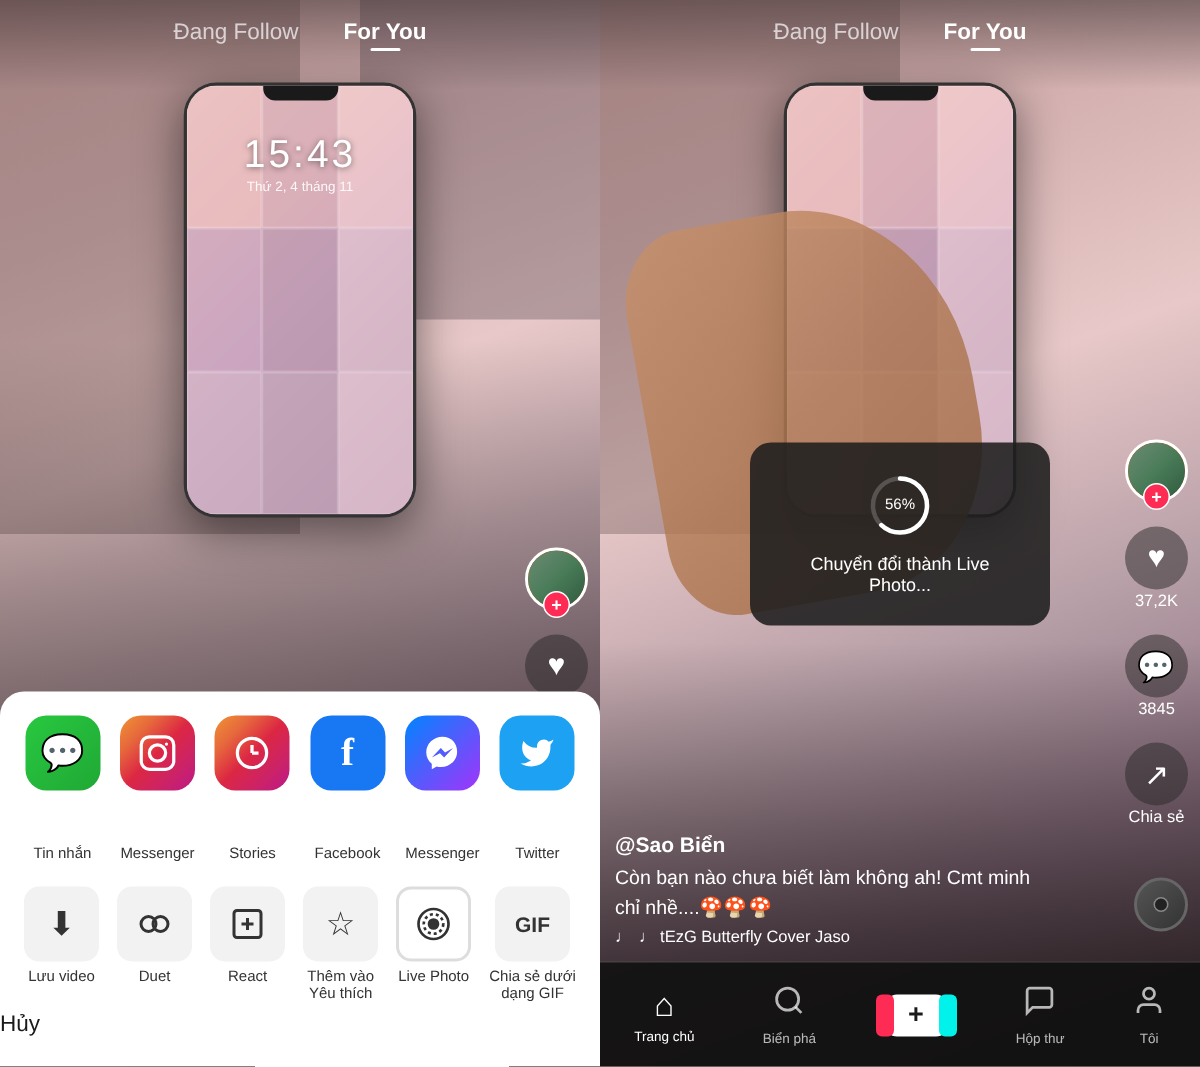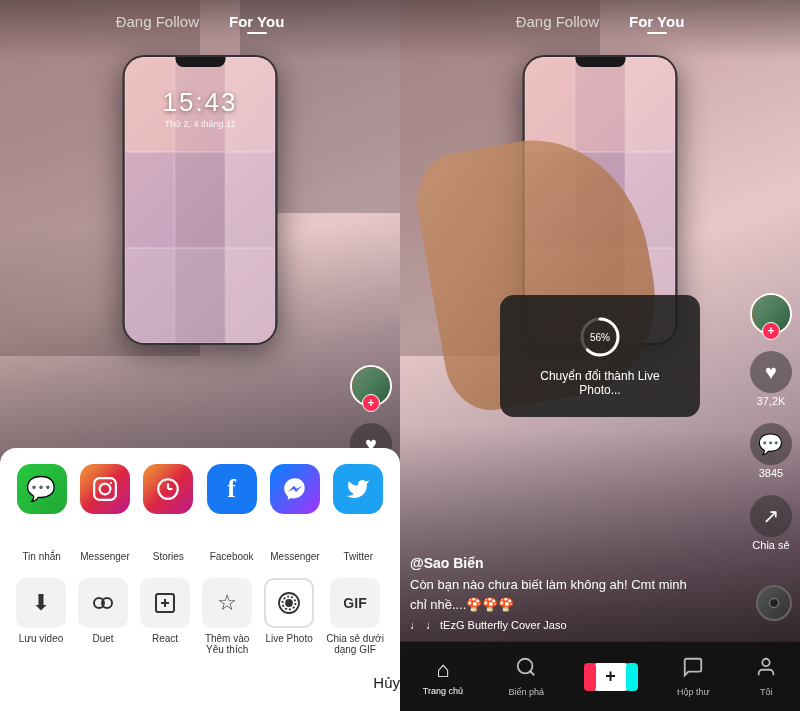--- a/index.html
+++ b/index.html
@@ -312,22 +312,22 @@
     }
 
     .share-action-label {
       font-size: 10px;
       color: #333;
       text-align: center;
     }
 
     .cancel-btn {
       display: block;
-      text-align: right;
-      margin-top: 19px;
+      text-align: left;
+      margin-top: 6px;
       font-size: 15px;
       font-weight: 500;
       color: #1a1a1a;
       cursor: pointer;
     }
 
     
     .conversion-overlay {
       position: absolute;
       top: 50%;

